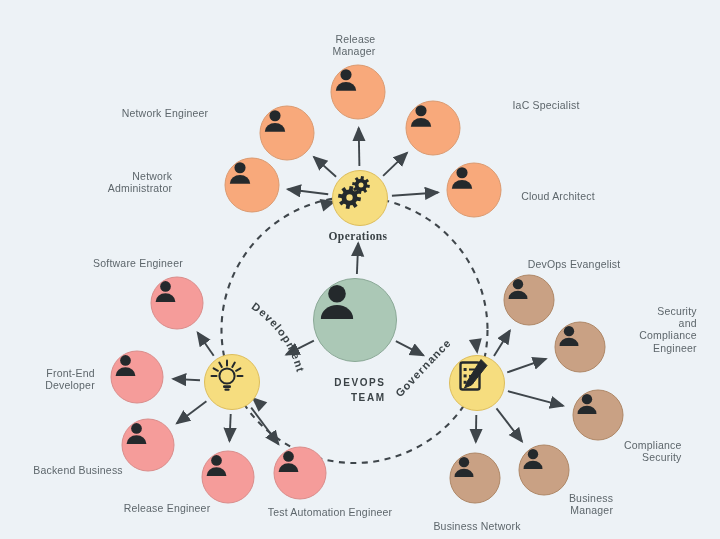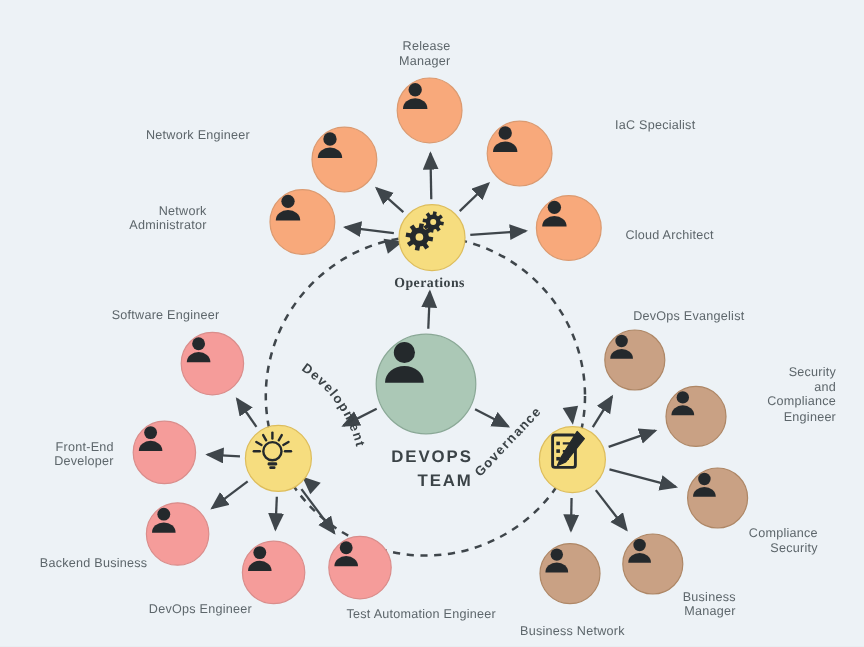--- a/index.html
+++ b/index.html
@@ -4,21 +4,21 @@
 <style>
   html,body{margin:0;padding:0;background:#dfe7ec;}
   .canvas{position:relative;width:720px;height:539px;background:var(--bg,#edf2f6);
     font-family:"Liberation Sans",sans-serif;overflow:hidden;}
   .canvas svg{position:absolute;left:0;top:0;}
   .node{position:absolute;border-radius:50%;display:flex;align-items:center;justify-content:center;
     transform:translate(-50%,-50%);box-sizing:border-box;}
   .lbl{position:absolute;transform:translate(-50%,-50%);text-align:right;font-size:10.5px;
     line-height:1.16;color:var(--label,#5d666b);white-space:pre-line;letter-spacing:.2px;}
   .hub-label{font-weight:bold;font-size:11.5px;color:var(--title,#3b4347);letter-spacing:.4px;font-family:Liberation Serif, serif;}
-  .center-label{font-weight:bold;font-size:14px;letter-spacing:1.6px;line-height:1.45;
+  .center-label{font-weight:bold;font-size:10px;letter-spacing:1.6px;line-height:1.45;
     color:var(--title,#3b4347);}
   .curved-label{font-weight:bold;font-size:11px;letter-spacing:1.2px;fill:var(--title,#474f54);
     font-family:"Liberation Sans",sans-serif;}
 </style>
 </head>
 <body>
 
 <div class="canvas" id="canvas" style="--bg: #edf2f6; --label: #5d666b; --title: #3b4347;">
   <svg id="diagram-svg" width="720" height="539" viewBox="0 0 720 539">
       <defs>
@@ -114,28 +114,28 @@
     <path d="M3.6 20.9 v-0.3 a8.4 7 0 0 1 16.8 0 v0.3 z" fill="#24292c"></path>
         </svg>
       </div>
       <div class="lbl" style="left: 78px; top: 470px;">Backend Business</div>
       <div class="node" style="left: 228px; top: 477px; width: 53px; height: 53px; background: rgb(245, 156, 154); border: 1.6px solid rgb(218, 141, 139); z-index: 2;">
         <svg width="28" height="28" viewBox="0 0 24 24">
     <circle cx="12" cy="7.7" r="4.6" fill="#24292c"></circle>
     <path d="M3.6 20.9 v-0.3 a8.4 7 0 0 1 16.8 0 v0.3 z" fill="#24292c"></path>
         </svg>
       </div>
-      <div class="lbl" style="left: 167px; top: 508px;">DevOps Engineer</div>
+      <div class="lbl" style="left: 167px; top: 508px;">Release Engineer</div>
       <div class="node" style="left: 300px; top: 473px; width: 53px; height: 53px; background: rgb(245, 156, 154); border: 1.6px solid rgb(218, 141, 139); z-index: 2;">
         <svg width="28" height="28" viewBox="0 0 24 24">
     <circle cx="12" cy="7.7" r="4.6" fill="#24292c"></circle>
     <path d="M3.6 20.9 v-0.3 a8.4 7 0 0 1 16.8 0 v0.3 z" fill="#24292c"></path>
         </svg>
       </div>
-      <div class="lbl" style="left: 330px; top: 512px; margin-left: 21px;">Test Automation Engineer</div>
+      <div class="lbl" style="left: 330px; top: 512px;">Test Automation Engineer</div>
       <div class="node" style="left: 529px; top: 300px; width: 51px; height: 51px; background: rgb(201, 161, 132); border: 1.6px solid rgb(174, 135, 102); z-index: 2;">
         <svg width="27" height="27" viewBox="0 0 24 24">
     <circle cx="12" cy="7.7" r="4.6" fill="#24292c"></circle>
     <path d="M3.6 20.9 v-0.3 a8.4 7 0 0 1 16.8 0 v0.3 z" fill="#24292c"></path>
         </svg>
       </div>
       <div class="lbl" style="left: 550px; top: 264px; padding-left: 48px;">DevOps Evangelist</div>
       <div class="node" style="left: 580px; top: 347px; width: 51px; height: 51px; background: rgb(201, 161, 132); border: 1.6px solid rgb(174, 135, 102); z-index: 2;">
         <svg width="27" height="27" viewBox="0 0 24 24">
     <circle cx="12" cy="7.7" r="4.6" fill="#24292c"></circle>

